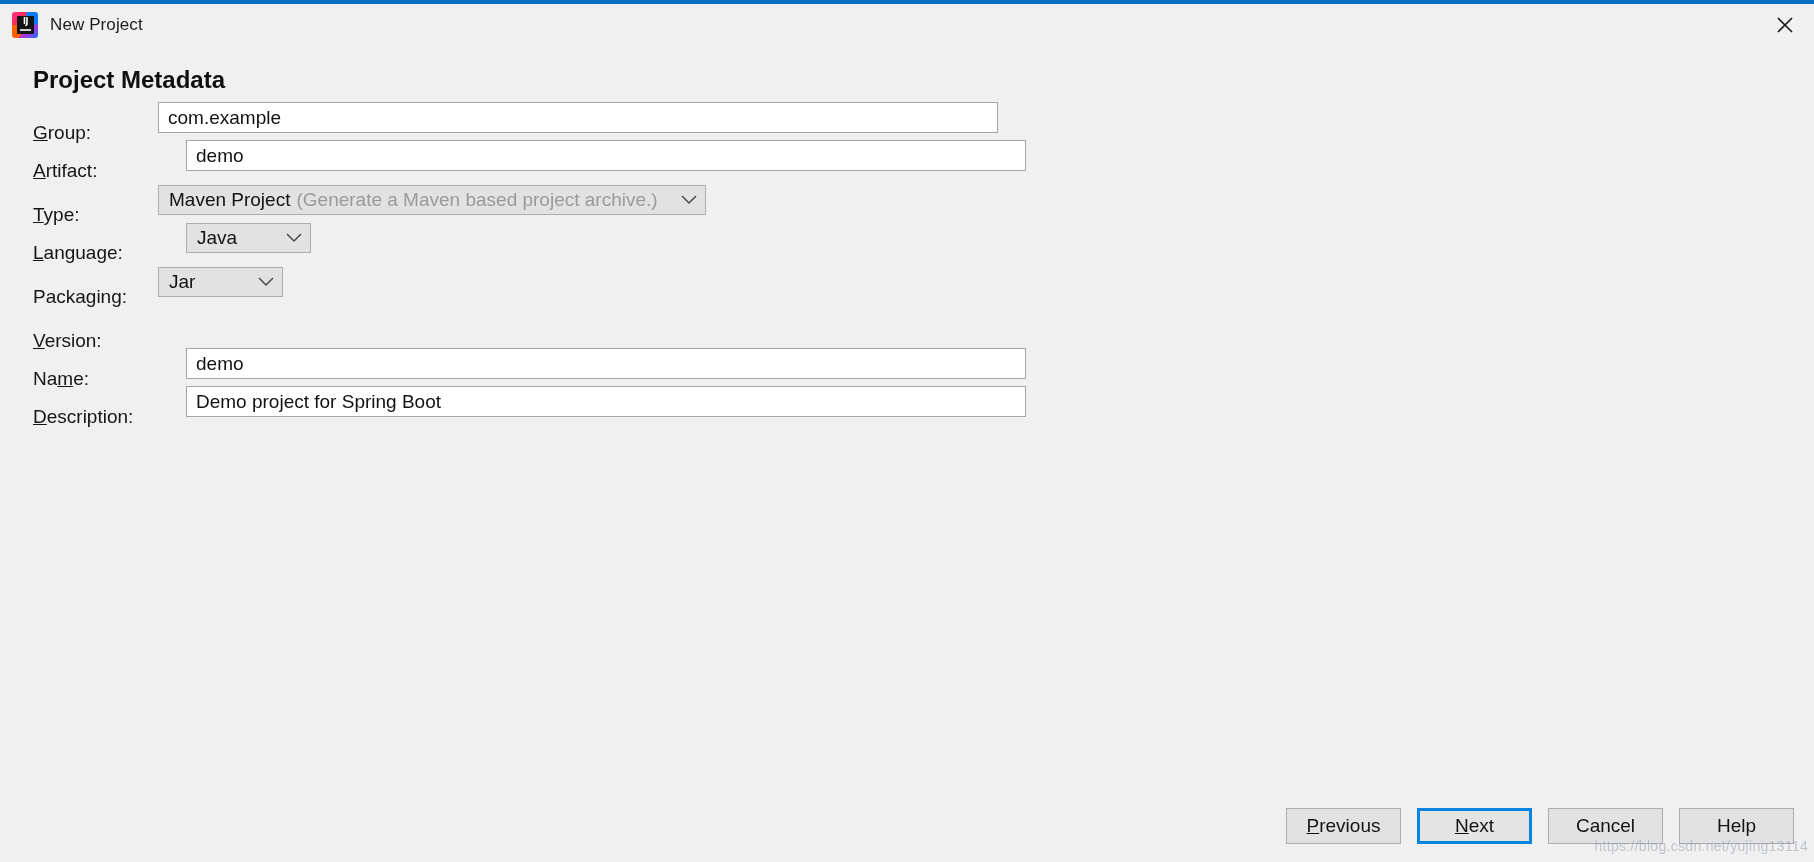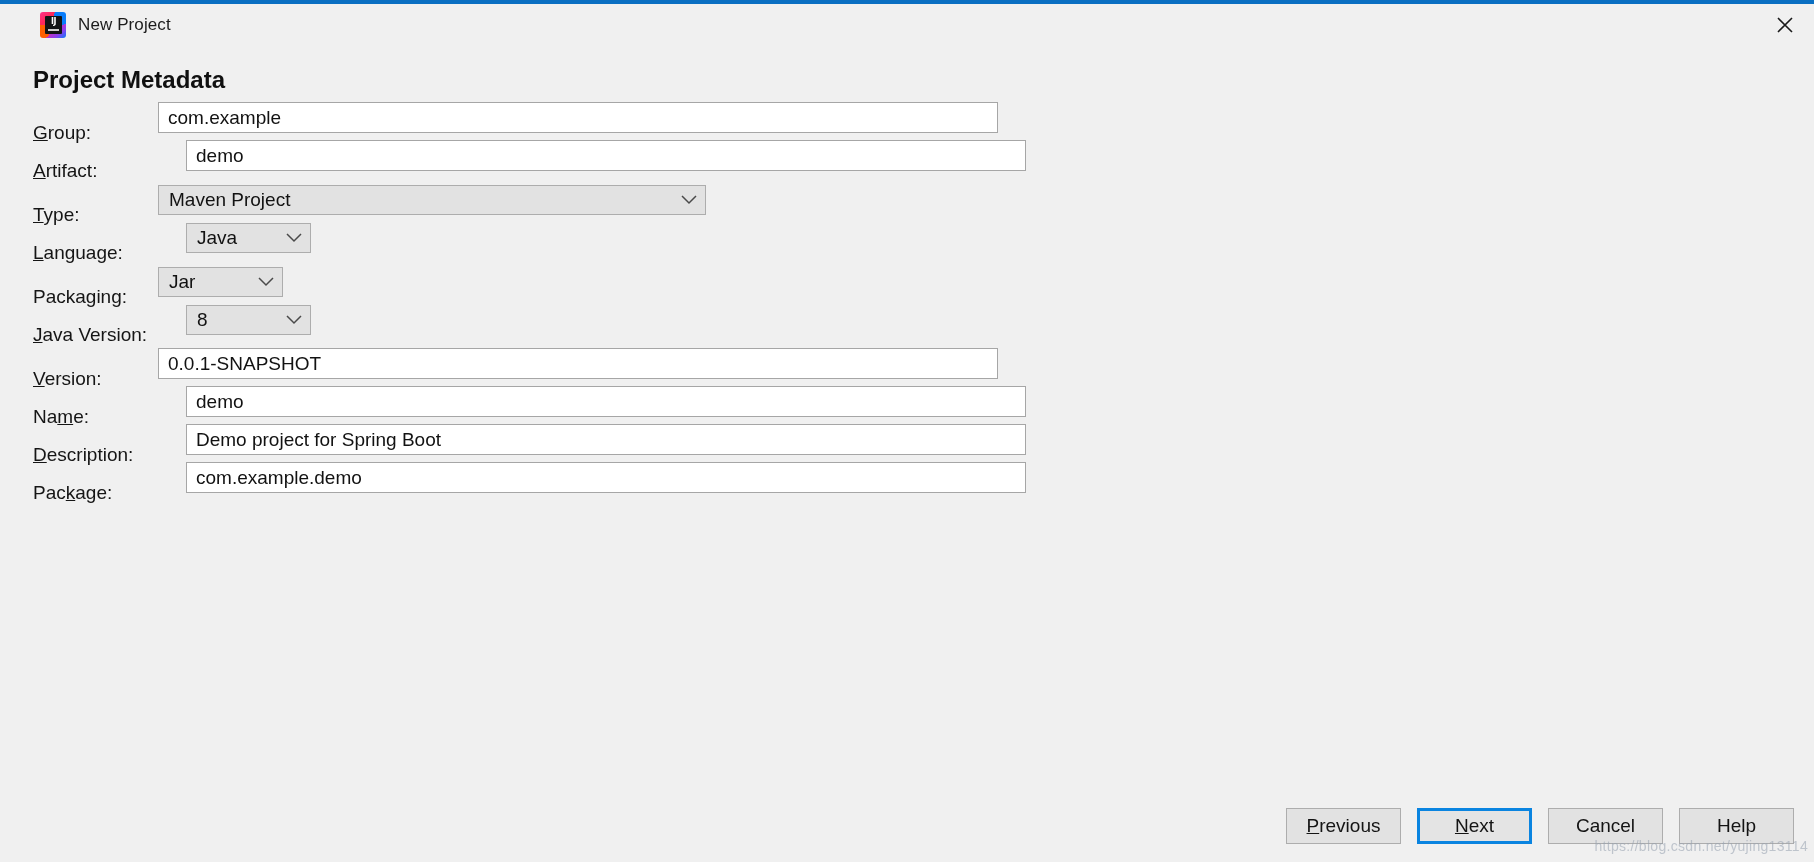--- a/index.html
+++ b/index.html
@@ -25,21 +25,20 @@
     display: flex;
     flex-direction: column;
   }
   
   .titlebar {
     height: 42px;
     display: flex;
     align-items: center;
     flex: 0 0 auto;
     position: relative;
-    padding-left: 28px;
   }
   .app-icon {
     width: 26px;
     height: 26px;
     margin-left: 12px;
     margin-right: 12px;
     position: relative;
     flex: 0 0 auto;
   }
   .app-icon .blob {
@@ -242,20 +241,21 @@
         <div class="label"><span></span><u>A</u><span>rtifact:</span></div>
         <div class="textinput">
             <span>demo</span>
           </div>
       </div>
 
       <div class="row gap-lg">
         <div class="label"><span></span><u>T</u><span>ype:</span></div>
         <div class="combo type">
           <span class="val">Maven Project</span>
+          <span class="hint">(Generate a Maven based project archive.)</span>
           <span class="chev">
             <svg width="16" height="10" viewBox="0 0 16 10" aria-hidden="true">
                 <path d="M1 1 L8 8 L15 1" stroke="#4a4a4a" stroke-width="1.5" fill="none"></path>
               </svg>
           </span>
         </div>
       </div>
 
       <div class="row gap-sm">
         <div class="label"><span></span><u>L</u><span>anguage:</span></div>
@@ -274,59 +274,39 @@
         <div class="combo small">
           <span class="val">Jar</span>
           <span class="chev">
             <svg width="16" height="10" viewBox="0 0 16 10" aria-hidden="true">
                 <path d="M1 1 L8 8 L15 1" stroke="#4a4a4a" stroke-width="1.5" fill="none"></path>
               </svg>
           </span>
         </div>
       </div>
 
-      <div class="row gap-sm">
-        <div class="label"><span></span><u>J</u><span>ava Version:</span></div>
-        <div class="combo small">
-          <span class="val">8</span>
-          <span class="chev">
-            <svg width="16" height="10" viewBox="0 0 16 10" aria-hidden="true">
-                <path d="M1 1 L8 8 L15 1" stroke="#4a4a4a" stroke-width="1.5" fill="none"></path>
-              </svg>
-          </span>
-        </div>
-      </div>
 
       <div class="row gap-lg">
         <div class="label"><span></span><u>V</u><span>ersion:</span></div>
-        <div class="textinput">
-            <span>0.0.1-SNAPSHOT</span>
-          </div>
       </div>
 
       <div class="row gap-sm">
         <div class="label"><span>Na</span><u>m</u><span>e:</span></div>
         <div class="textinput">
             <span>demo</span>
           </div>
       </div>
 
       <div class="row gap-sm">
         <div class="label"><span></span><u>D</u><span>escription:</span></div>
         <div class="textinput">
             <span>Demo project for Spring Boot</span>
           </div>
       </div>
 
-      <div class="row gap-sm">
-        <div class="label"><span>Pac</span><u>k</u><span>age:</span></div>
-        <div class="textinput">
-            <span>com.example.demo</span>
-          </div>
-      </div>
 
     </div>
 
     <div class="footer">
       <div class="btn">
           <span></span>
           <u>P</u>
           <span>revious</span>
         </div>
       <div class="btn focused">

